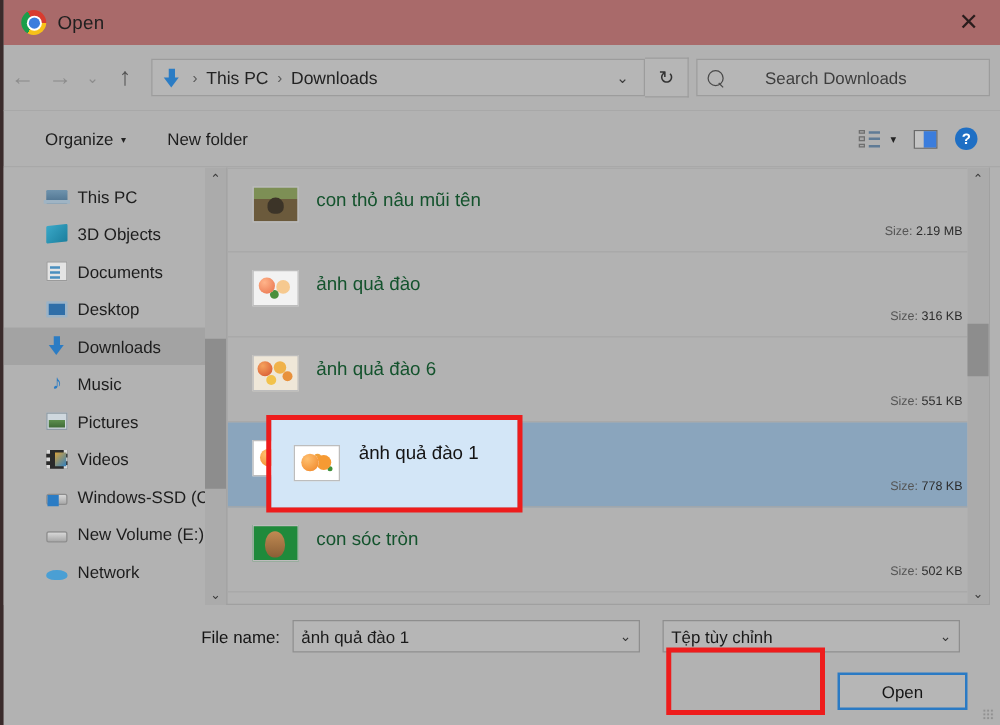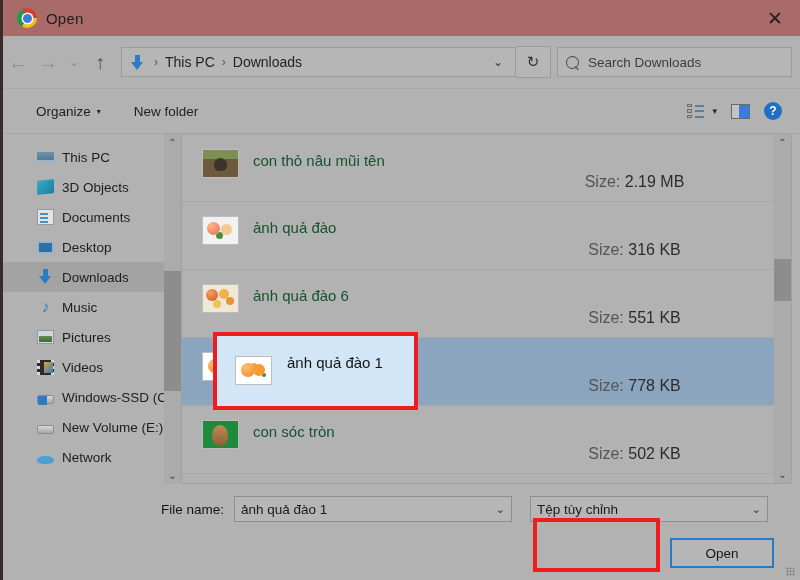--- a/index.html
+++ b/index.html
@@ -82,21 +82,21 @@
   .crumb{font-size:14px;color:#232323;white-space:nowrap;}
   .crumb-caret{margin-left:auto;color:#3a3a3a;font-size:12px;padding:0 4px;}
   .refresh-btn{
     width:34px;height:30px;border:1px solid #9c9c9c;border-left:none;
     background:#b6b6b6;display:flex;align-items:center;justify-content:center;
     color:#333;font-size:15px;
   }
   .searchbox{
     width:235px;height:30px;margin:0 8px 0 6px;flex:0 0 235px;
     border:1px solid #9c9c9c;background:#b6b6b6;
-    display:flex;align-items:center;padding:0 8px;box-sizing:border-box;
+    display:flex;align-items:center;padding:0 8px;box-sizing:border-box;gap:24px;
   }
   .mag{
     width:11px;height:11px;border:1.6px solid #4a4a4a;border-radius:50%;
     position:relative;flex:0 0 11px;transform:rotate(-45deg);
   }
   .mag::after{content:"";position:absolute;left:3.5px;top:10px;width:1.6px;height:5px;background:#4a4a4a;}
   .search-ph{font-size:13.5px;color:#3d3d3d;margin-left:9px;}
 
   
   .toolbar{
@@ -172,22 +172,22 @@
     display:flex;align-items:center;padding-left:20px;box-sizing:border-box;
   }
   .row:first-child{border-top:1px solid #a7a7a7;}
   .row.selected{background:#8aa5bd;}
   .thumb{
     width:37px;height:29px;flex:0 0 37px;background:#ddd;border:1px solid #bdbdbd;
     box-sizing:border-box;position:relative;overflow:hidden;margin-top:-10px;
   }
   .fname{font-size:15px;color:#14532d;margin-left:14px;margin-top:-16px;white-space:nowrap;}
   .fsize{
-    position:absolute;right:16px;bottom:10px;width:100%;text-align:center;padding-left:345px;
-    box-sizing:border-box;font-size:16px;color:#2c2c2c;
+    position:absolute;right:4px;bottom:10px;width:100%;text-align:right;padding-left:345px;
+    box-sizing:border-box;font-size:10px;color:#2c2c2c;
   }
   .fsize .lbl{color:#555;}
 
   
   .t-rabbit{background:linear-gradient(#7d8f55 0 35%,#6b5a3c 35% 100%);}
   .t-rabbit::after{content:"";position:absolute;left:11px;top:8px;width:13px;height:13px;border-radius:50% 50% 40% 40%;background:#3c3428;}
   .t-peach{background:#f2f2f2;}
   .t-peach::after{content:"";position:absolute;left:4px;top:5px;width:13px;height:13px;border-radius:50%;background:radial-gradient(circle at 35% 30%,#ffb48a,#e8704a);box-shadow:13px 1px 0 -1px #f6c98f,6px 7px 0 -3px #4a8f3c;}
   .t-peach2{background:#efe7d8;}
   .t-peach2::after{content:"";position:absolute;left:3px;top:4px;width:12px;height:12px;border-radius:50%;background:radial-gradient(circle at 35% 30%,#f5a25c,#d4512f);box-shadow:12px -1px 0 -1px #f0b24a,18px 6px 0 -2px #e8913c,5px 9px 0 -2px #f2c24b;}

